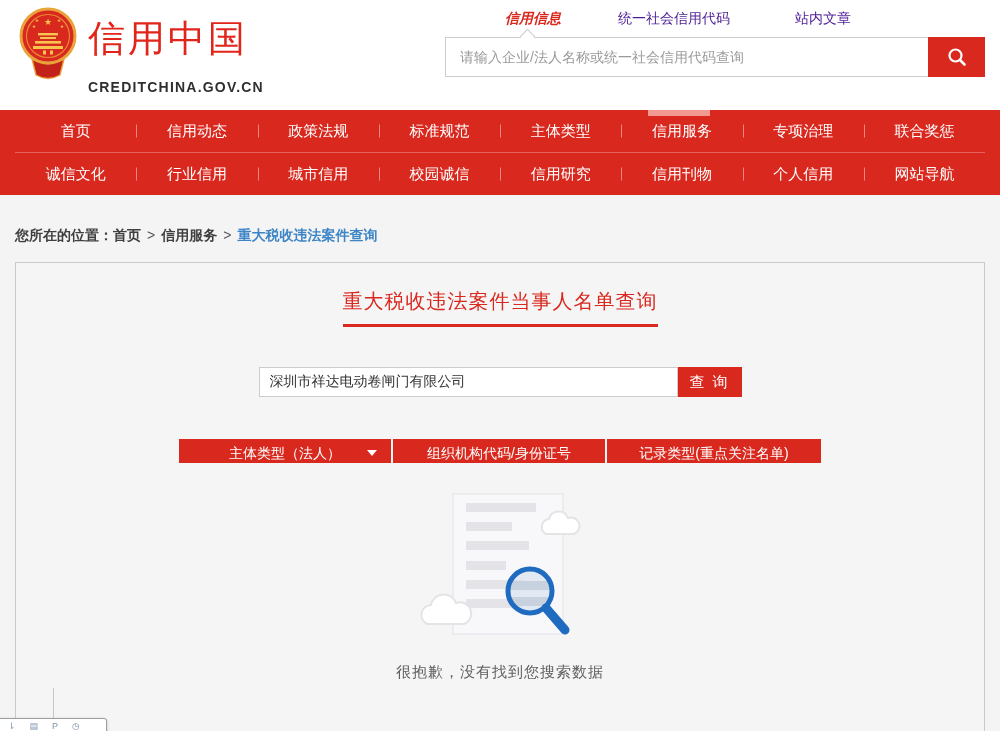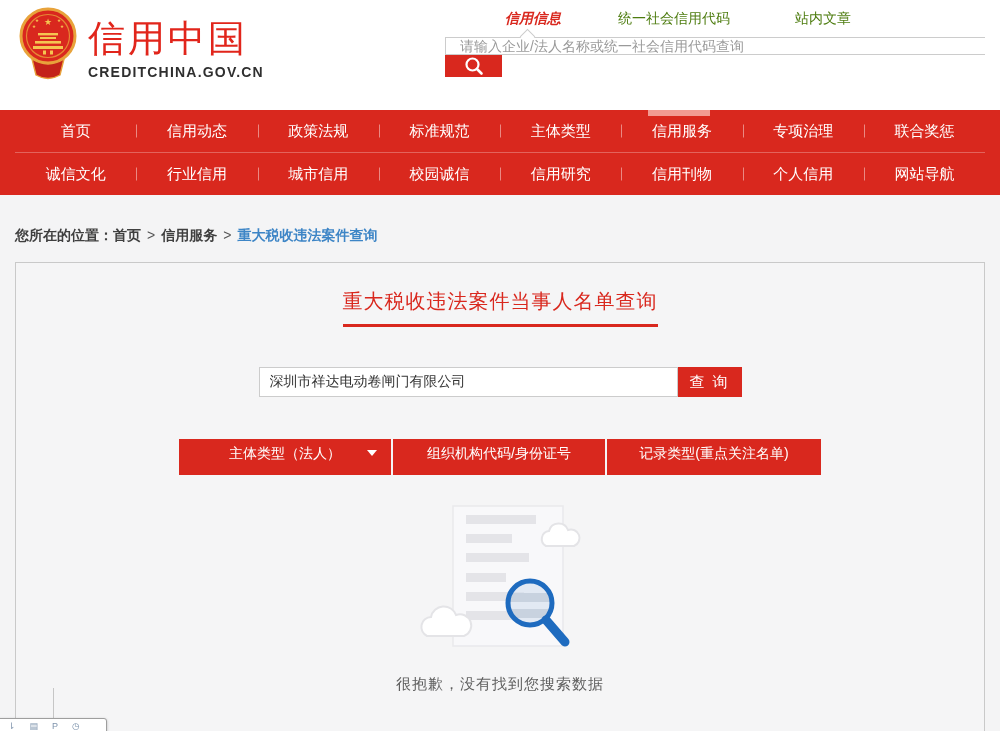--- a/index.html
+++ b/index.html
@@ -9,27 +9,27 @@
     background:#f4f4f5; color:#333; overflow:hidden; position:relative;
   }
   .page { position:relative; width:1000px; height:731px; overflow:hidden; }
 
   
   .site-header { position:absolute; left:0; top:0; width:1000px; height:110px; background:#ffffff; }
   .logo-wrap { position:absolute; left:18px; top:7px; display:flex; align-items:flex-start; }
   .emblem { width:60px; height:74px; }
   .logo-text { margin-left:10px; padding-top:13px; }
   .logo-title { font-size:37px; font-weight:400; color:#e1251b; letter-spacing:3px; line-height:1; }
-  .logo-sub { font-size:14px; font-weight:700; color:#2f2f2f; letter-spacing:1.2px; margin-top:7px; }
-
-  .search-tab { position:absolute; top:10px; font-size:14px; color:#4d7c0f; cursor:pointer; white-space:nowrap; }
+  .logo-sub { font-size:14px; font-weight:700; color:#2f2f2f; letter-spacing:1.2px; margin-top:22px; }
+
+  .search-tab { position:absolute; top:10px; font-size:14px; color:#4c1d95; cursor:pointer; white-space:nowrap; }
   .search-tab.active { color:#d9281e; font-weight:700; }
   .tab-1 { left:505px;font-style:italic; } .tab-2 { left:618px; } .tab-3 { left:795px; }
 
-  .header-searchbox { position:absolute; left:445px; top:37px; width:540px; height:40px; display:flex;flex-direction:column; }
+  .header-searchbox { position:absolute; left:445px; top:37px; width:540px; height:40px; display:flex; }
   .header-search-input {
     flex:1; height:40px; border:1px solid #cccccc; border-right:none; background:#fff;
     padding:0 14px; font-size:14px; color:#333; outline:none;
     font-family:"Liberation Sans","DejaVu Sans",sans-serif;
   }
   .header-search-input::placeholder { color:#9a9a9a; }
   .header-search-btn {
     width:57px; height:40px; background:#d9281e; border:none; cursor:pointer;
     display:flex; align-items:center; justify-content:center;
   }
@@ -75,21 +75,21 @@
     padding:0 10px; font-size:14px; color:#333; outline:none;
     font-family:Liberation Mono, monospace;
   }
   .query-btn {
     width:64px; height:30px; background:#d9281e; color:#fff; border:none;
     font-size:15px; cursor:pointer; letter-spacing:2px;
     font-family:"Liberation Sans","DejaVu Sans",sans-serif;
   }
   .filter-row { display:flex; justify-content:center; margin-top:42px; }
   .filter-cell {
-    width:212px; height:36px; background:#d9281e; color:#fff; font-size:14px;
+    width:212px; height:24px; background:#d9281e; color:#fff; font-size:14px;
     line-height:28px; text-align:center; position:relative; cursor:pointer; white-space:nowrap;
   }
   .filter-cell + .filter-cell { margin-left:2px; }
   .filter-cell.c3 { width:214px; }
   .caret-down {
     position:absolute; right:14px; top:11px; width:0; height:0;
     border-left:5px solid transparent; border-right:5px solid transparent;
     border-top:6px solid #ffffff;
   }
   .empty-illustration { display:block; margin:18px auto 0 auto; }

